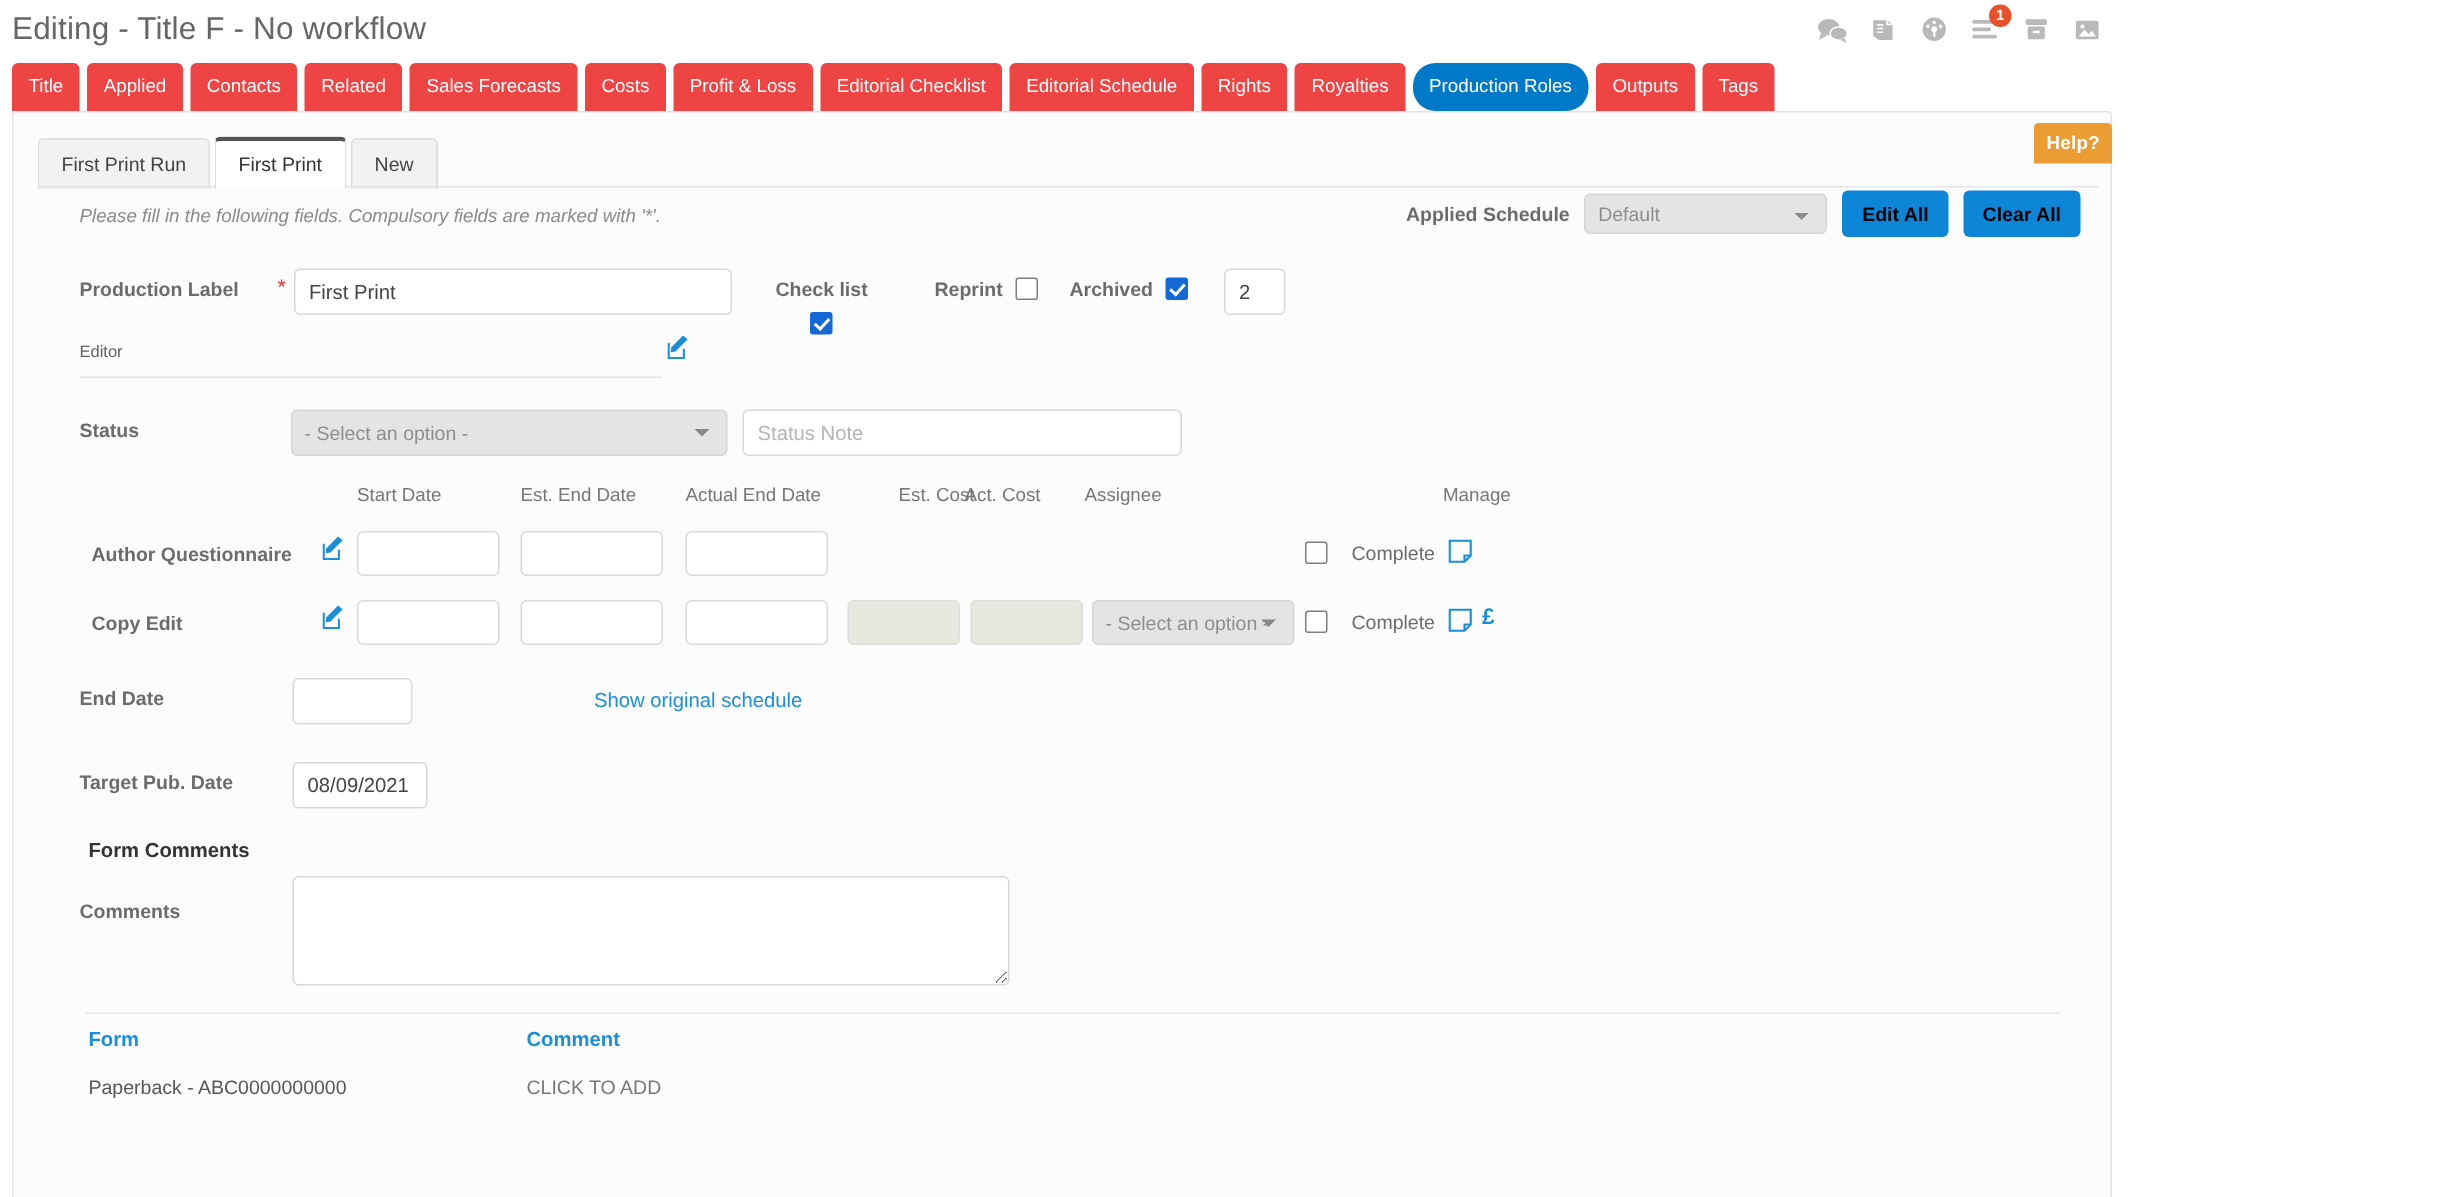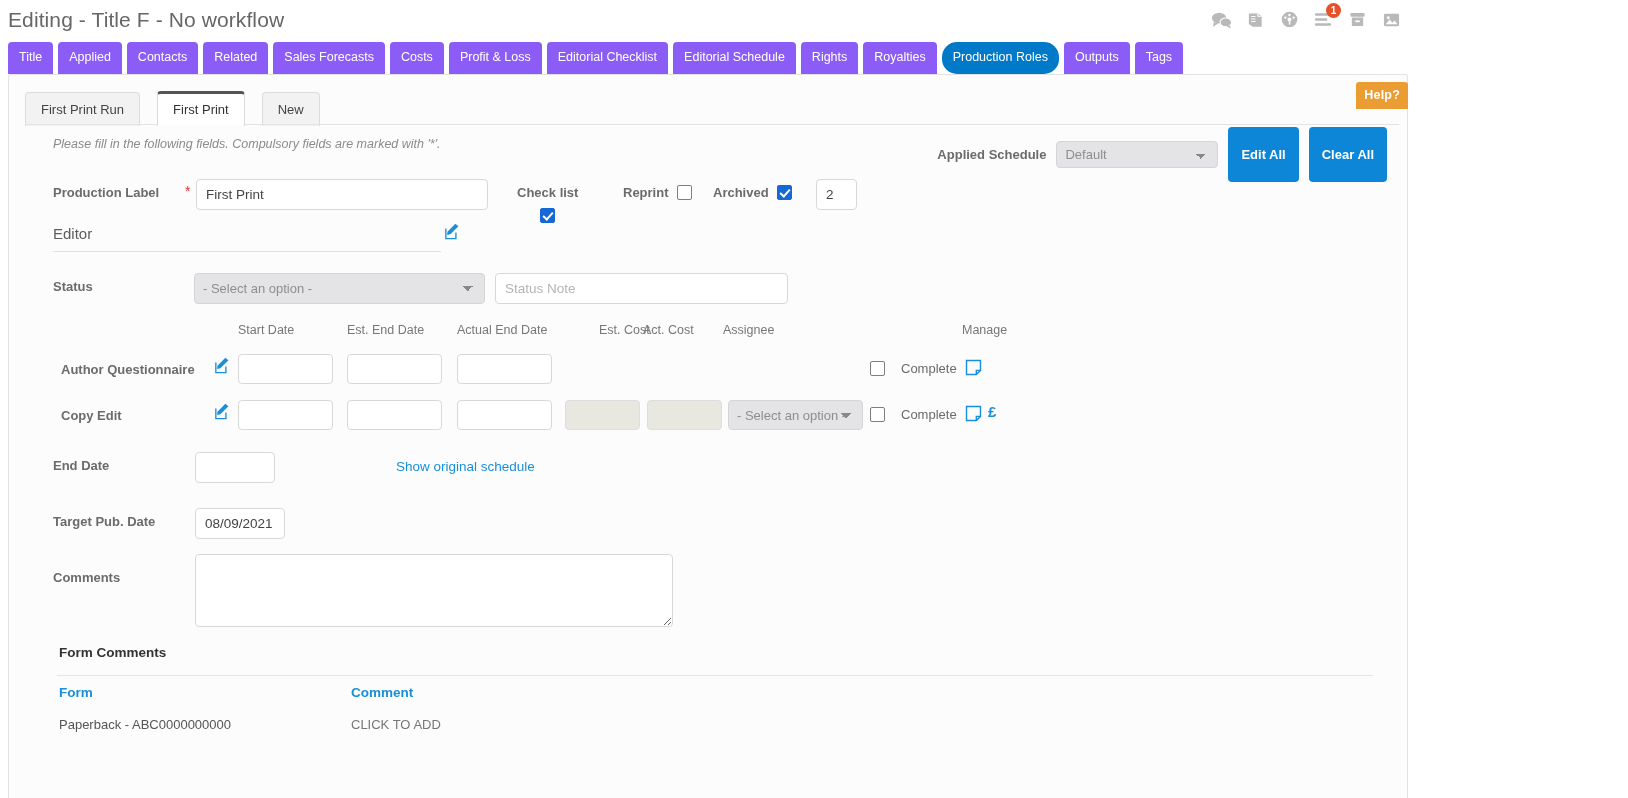--- a/index.html
+++ b/index.html
@@ -31,21 +31,21 @@
     background: #e8502a; color: #fff; font-size: 10px; line-height: 15px;
     text-align: center; font-weight: bold; padding: 0 3px;
   }
 
   
   .tabstrip {
     display: flex; align-items: flex-start; gap: 5px;
     padding: 0 8px 0 8px; height: 30px;
   }
   .tab {
-    background: #8b5cf6; color: #fff;
+    background: #ef4444; color: #fff;
     font-size: 12.5px; line-height: 1;
     padding: 9px 11px 10px 11px;
     border-radius: 4px 4px 0 0;
     white-space: nowrap; cursor: pointer; user-select:none;
   }
   .tab.active { background: #0079c8; border-radius: 15px; }
 
   
   .card {
     position: absolute; left: 8px; right: 8px; top: 74px; bottom: 0;
@@ -54,21 +54,21 @@
     border-radius: 3px 3px 0 0;
   }
   .help-btn {
     position: absolute; right: 8px; top: 82px;
     background: #eb9c32; color: #fff; font-size: 12.5px; font-weight: bold;
     padding: 6px 8px 7px 8px; border-radius: 3px 3px 0 0; cursor: pointer;
     z-index: 6; letter-spacing: .2px;
   }
 
   
-  .subtabs { position: relative; display: flex; align-items: flex-end; gap: 17px; padding: 32px 0 0 16px; height: 50px; }
+  .subtabs { position: relative; display: flex; align-items: flex-end; gap: 3px; padding: 32px 0 0 16px; height: 50px; }
   .subtab {
     background: #f2f2f2; border: 1px solid #dcdcdc; border-bottom: none;
     border-radius: 4px 4px 0 0;
     font-size: 13px; color: #444; padding: 9px 15px 9px 15px;
     cursor: pointer; position: relative; top: 1px;
   }
   .subtab.active {
     background: #fff; color: #333; border-top: 3px solid #555;
     padding-top: 8px; z-index: 3;
   }
@@ -110,22 +110,22 @@
     content:""; position:absolute; left:4px; top:1px; width:4px; height:8px;
     border: solid #fff; border-width: 0 2px 2px 0; transform: rotate(42deg);
   }
 
   .edit-icon { width: 19px; height: 18px; cursor: pointer; display:block; }
   .note-icon { width: 17px; height: 17px; cursor: pointer; display:block; }
 
   .link { color: #1a8fd8; font-size: 13.5px; cursor: pointer; }
 
   .btn-blue {
-    background: #0d86d8; color: #ffffff; font-size: 13px; font-weight: bold;
-    border: none; border-radius: 4px; padding: 20px 13px; cursor: pointer;
+    background: #0d86d8; color: #000000; font-size: 13px; font-weight: bold;
+    border: none; border-radius: 4px; padding: 8px 13px; cursor: pointer;
     font-family: "Liberation Sans", sans-serif;
   }
 
   .divider { height: 1px; background: #e4e4e4; }
 
   .colhead { font-size: 12.5px; color: #777; font-weight: normal; white-space: nowrap; }
 
   .section-title { font-size: 13.5px; color: #333; font-weight: bold; }
   .ftable-head { font-size: 13.5px; color: #1a8fd8; font-weight: bold; text-align: right; }
   .ftable-cell { font-size: 13px; color: #555; }
@@ -248,21 +248,21 @@
         </div>
         <div style="position:absolute; left:688px; top:14px; display:flex; align-items:center; gap:8px;">
           <span class="lbl">Archived</span>
           <span class="cbx on"></span>
         </div>
         <input class="txt" style="position: absolute; left: 791px; top: 8px; width: 41px; height: 31px; text-align: left;" value="2">
       </div>
 
       <div class="row" style="height:44px;">
         <div style="position:absolute; left:28px; top:6px; width:388px; border-bottom:1px solid #e0e0e0; padding-bottom:8px;">
-          <span class="lbl" style="font-weight:normal; color:#5d5d5d; font-size:15px;">Editor</span>
+          <span class="lbl" style="font-weight:normal; color:#5d5d5d; font-size:11px;">Editor</span>
         </div>
         <div style="position:absolute; left:418px; top:4px;">
           <svg class="edit-icon" viewBox="0 0 20 20" fill="none" stroke="#1a8fd8" stroke-width="1.5">
             <path d="M2.6 6.2 L2.6 17.4 L13.8 17.4 L13.8 10.6"></path>
             <path d="M7.6 12.6 L16.6 3.6 L13.2 0.8 L4.4 9.6 L4 13.2 Z" fill="#1a8fd8" stroke="none"></path>
           </svg>
         </div>
       </div>
 
       <div class="row" style="height:58px;">
@@ -335,28 +335,28 @@
         <span class="lbl" style="position:absolute; left:28px; top:17px;">End Date</span>
         <input class="txt" style="position: absolute; left: 170px; top: 11px; width: 80px; height: 31px;" value="">
         <span class="link" style="position:absolute; left:371px; top:18px;">Show original schedule</span>
       </div>
 
       <div class="row" style="height:62px;">
         <span class="lbl" style="position:absolute; left:28px; top:17px;">Target Pub. Date</span>
         <input class="txt" style="position: absolute; left: 170px; top: 11px; width: 90px; height: 31px;" value="08/09/2021">
       </div>
 
+      <div class="row" style="height:30px;">
+        <span class="section-title" style="position:absolute; left:34px; top:0px;">Form Comments</span>
+      </div>
+
       <div class="row" style="height:86px;">
         <span class="lbl" style="position:absolute; left:28px; top:11px;">Comments</span>
         <textarea class="txt" style="position: absolute; left: 170px; top: -5px; width: 478px; height: 73px; resize: both;"></textarea>
       </div>
-
-      <div class="row" style="height:30px;">
-        <span class="section-title" style="position:absolute; left:34px; top:0px;">Form Comments</span>
-      </div>
       <div class="divider" style="margin:0 18px 0 32px;"></div>
 
       <div class="row" style="height:32px;">
         <span class="ftable-head" style="position:absolute; left:34px; top:9px;">Form</span>
         <span class="ftable-head" style="position:absolute; left:326px; top:9px;">Comment</span>
       </div>
 
       <div class="row" style="height:32px;">
         <span class="ftable-cell" style="position:absolute; left:34px; top:9px;">Paperback - ABC0000000000</span>
         <span class="ftable-cell muted" style="position:absolute; left:326px; top:9px;">CLICK TO ADD</span>

